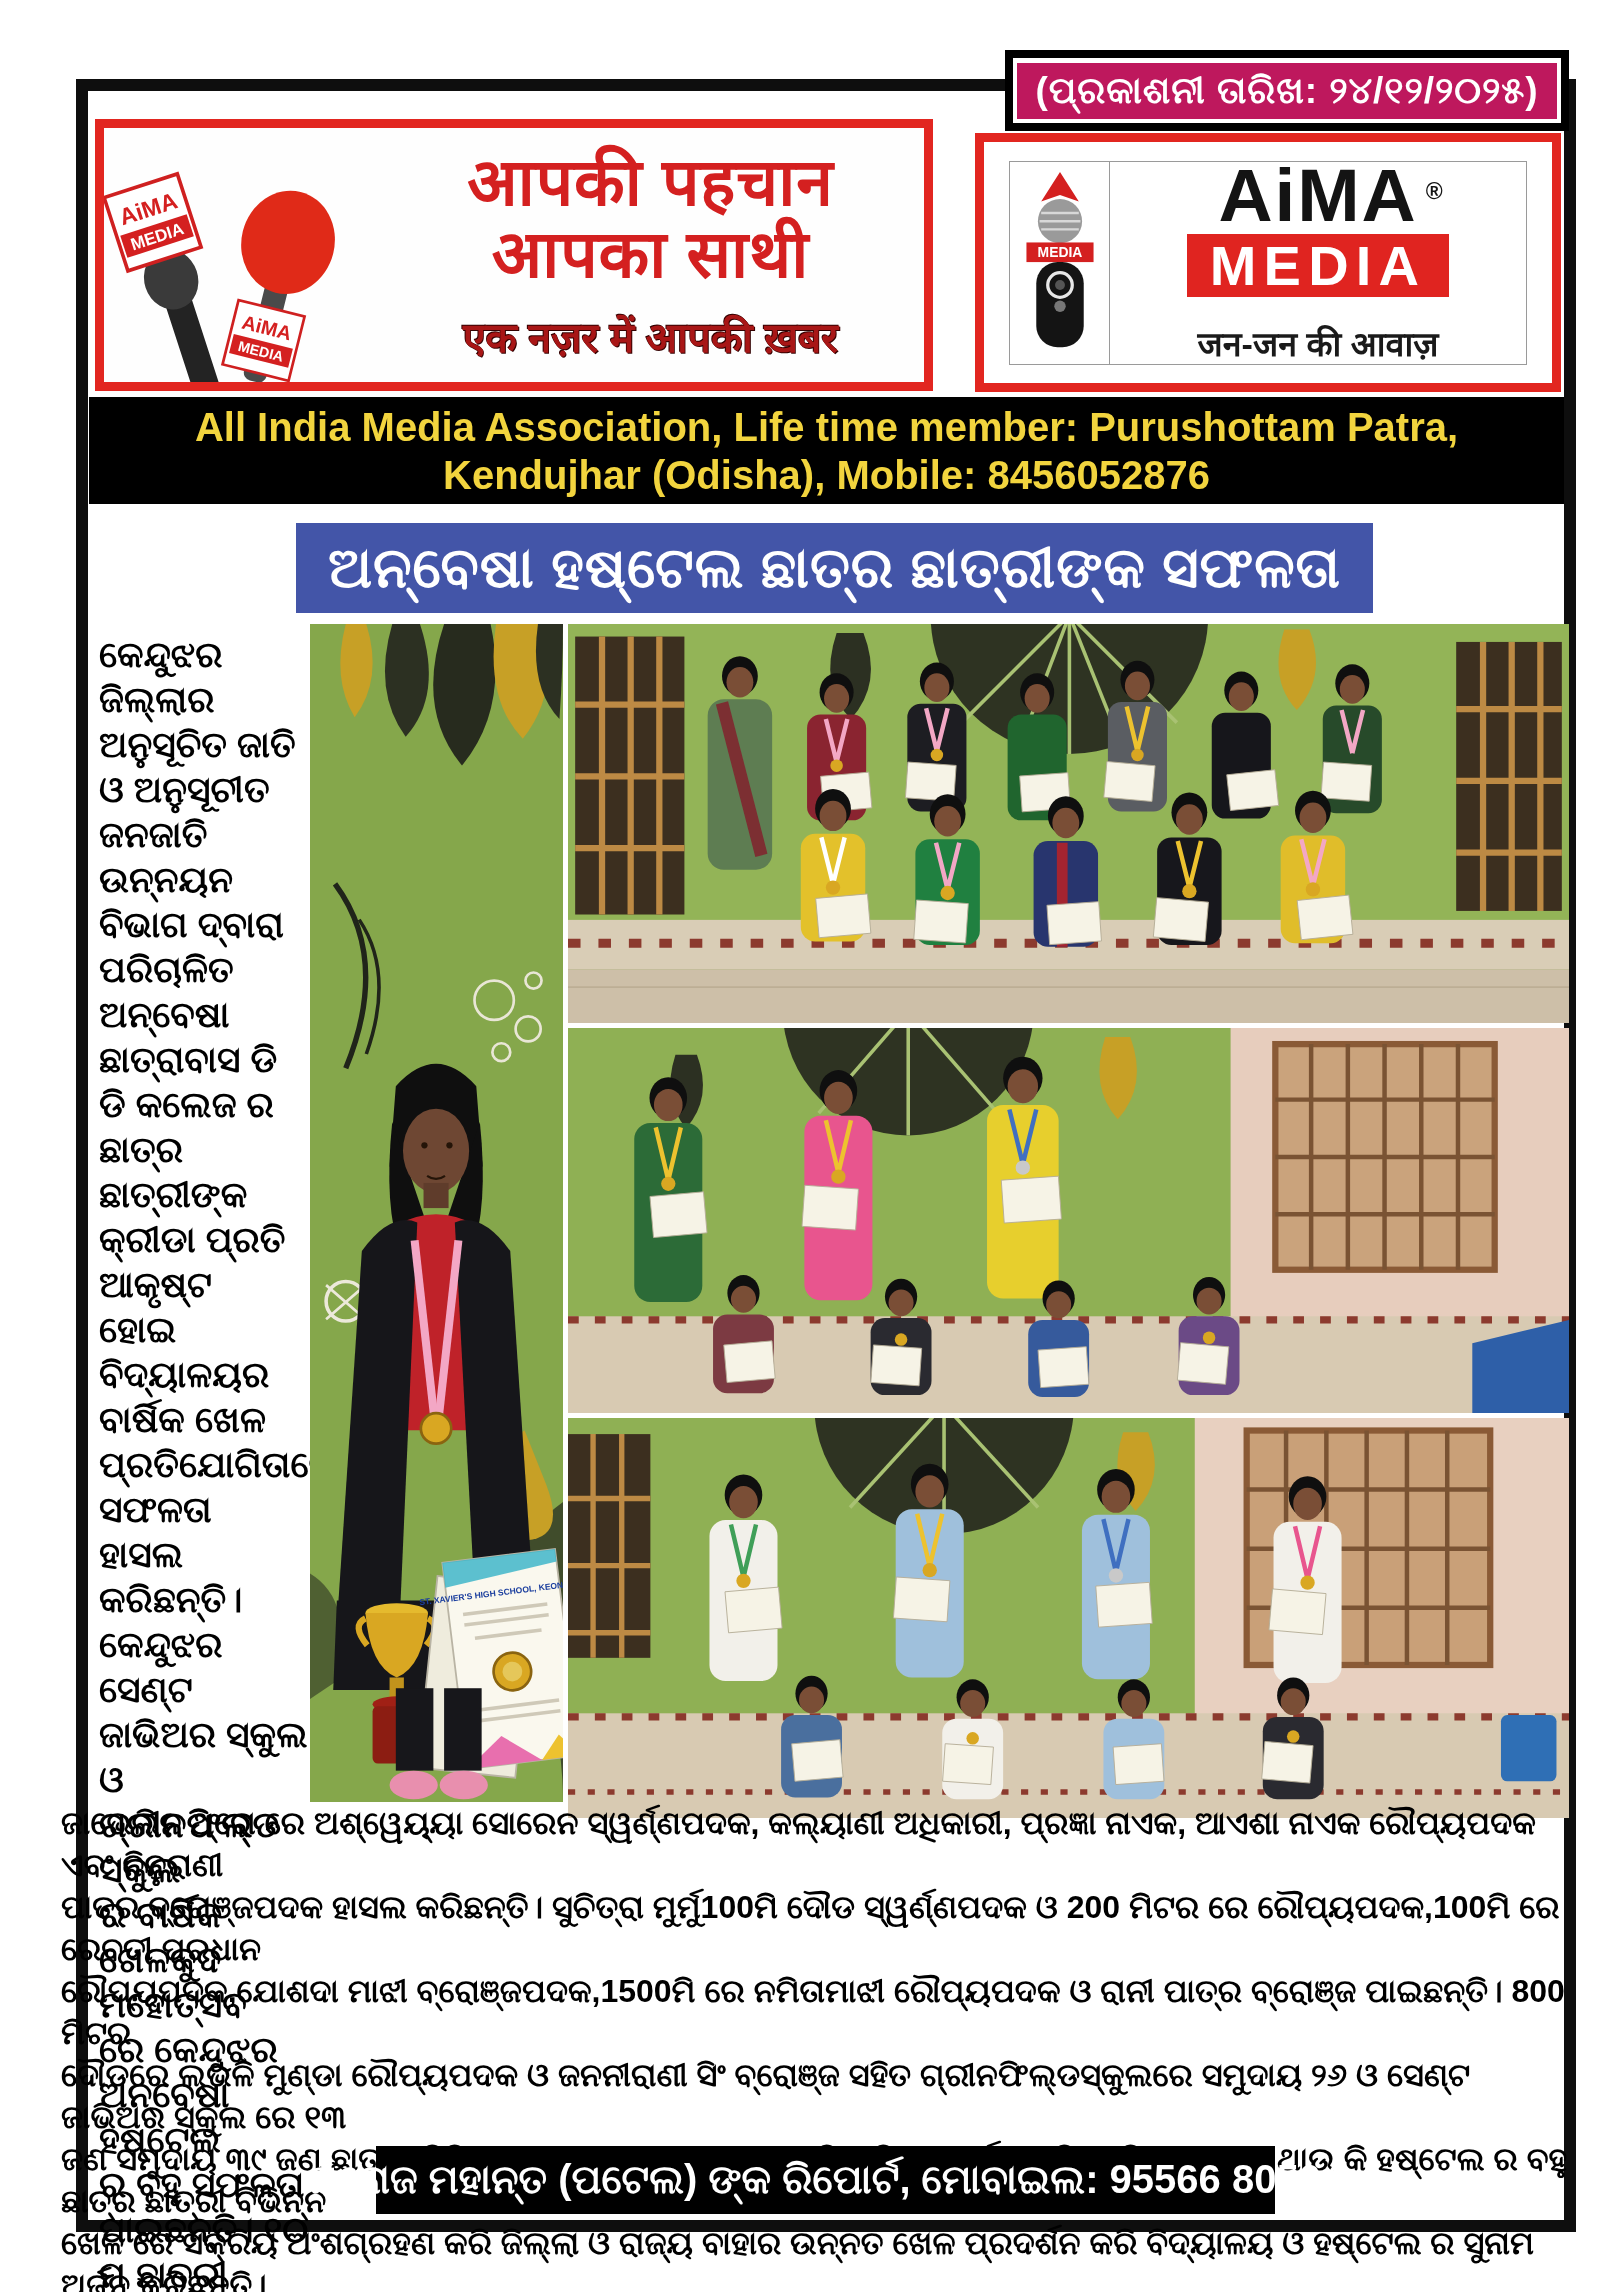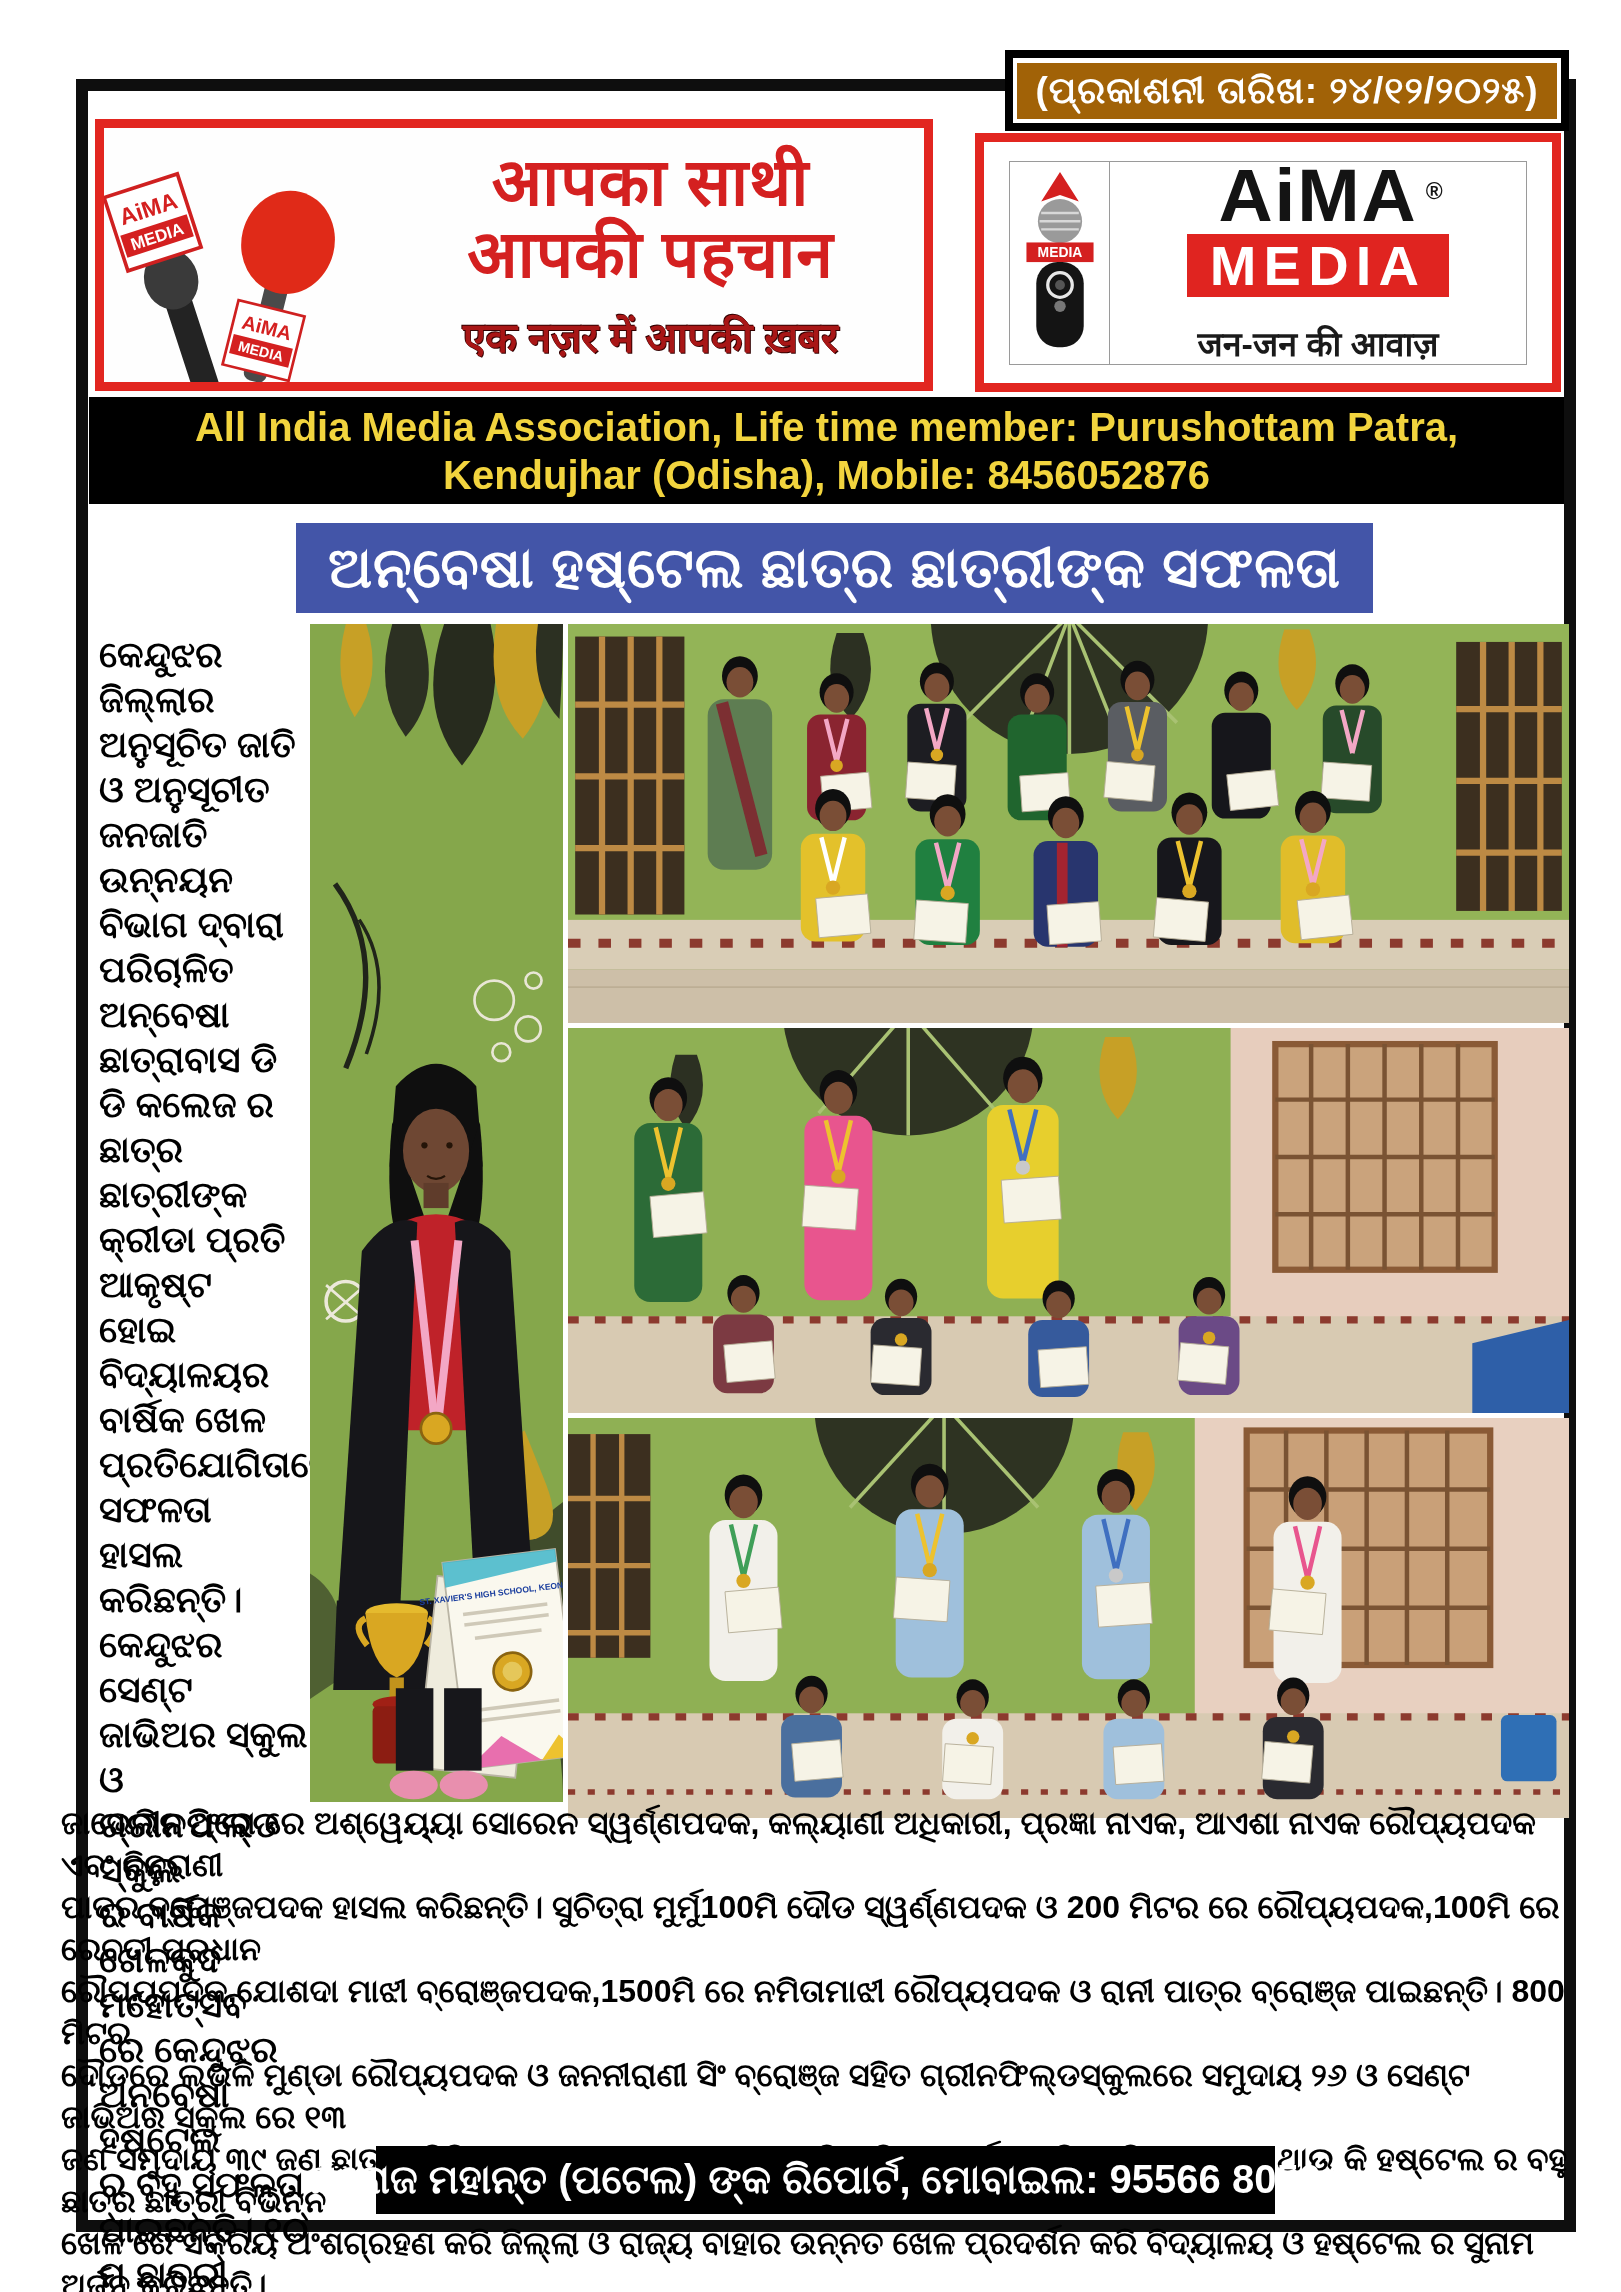--- a/index.html
+++ b/index.html
@@ -2,21 +2,21 @@
 <html style="font-size:14.3px"><head>
 <meta charset="utf-8">
 <style>
   html,body{margin:0;padding:0;}
   body{width:1621px;height:2293px;background:#ffffff;font-family:"Liberation Sans",sans-serif;position:relative;}
   .page{position:absolute;inset:0;background:#fff;overflow:hidden;}
   .frame{position:absolute;left:76px;top:79px;width:1500px;height:2153px;border:12.5px solid #0e0e0e;box-sizing:border-box;}
 
   
   .date-badge{position:absolute;top:50px;right:52px;border:8px solid #000;background:#fff;padding:4.5px;z-index:5;}
-  .date-badge .inner{background:#a16207;color:#fff;font-weight:bold;font-size:37px;padding:7.2px 18px;white-space:nowrap;letter-spacing:0.9px;}
+  .date-badge .inner{background:#be185d;color:#fff;font-weight:bold;font-size:37px;padding:7.2px 18px;white-space:nowrap;letter-spacing:0.9px;}
 
   
   .hdr-left{position:absolute;left:95px;top:119px;width:838px;height:272px;border:9px solid #e22620;box-sizing:border-box;background:#fefefe;display:flex;align-items:center;}
   .hdr-left .mics{width:282px;height:100%;position:relative;flex:none;}
   .hdr-left .slogan{flex:1;text-align:center;padding-right:9px;}
   .slogan-big{color:#d42020;font-weight:bold;font-size:66px;line-height:72px;letter-spacing:0.9px;}
   .slogan-small{color:#a81616;font-weight:bold;font-size:41px;margin-top:18px;text-shadow:0.9px 0.9px 0 #300,-0.9px -0.9px 0 #300;}
 
   .hdr-right{position:absolute;left:975px;top:133px;width:586px;height:259px;border:9px solid #e22620;box-sizing:border-box;background:#fff;display:flex;align-items:center;justify-content:center;}
   .logo-card{width:516px;height:202px;border:1.8px solid #9a9a9a;display:flex;}
@@ -80,22 +80,22 @@
           <g transform="translate(-38,86)">
             <rect width="76" height="74" fill="#fff" stroke="#cf2020" stroke-width="3"></rect>
             <text x="38" y="30" text-anchor="middle" font-size="22" font-weight="bold" fill="#d42020">AiMA</text>
             <rect x="4" y="38" width="68" height="22" fill="#d42020"></rect>
             <text x="38" y="55" text-anchor="middle" font-size="16" font-weight="bold" fill="#fff">MEDIA</text>
           </g>
         </g>
       </svg>
     </div>
     <div class="slogan">
+      <div class="slogan-big">आपकी पहचान</div>
       <div class="slogan-big">आपका साथी</div>
-      <div class="slogan-big">आपकी पहचान</div>
       <div class="slogan-small">एक नज़र में आपकी ख़बर</div>
     </div>
   </div>
 
   <div class="hdr-right">
     <div class="logo-card">
       <div class="logo-mic-cell">
         <svg viewBox="0 0 110 225" width="90" height="193">
           <path d="M55,2 L78,38 L55,30 L32,38 Z" fill="#d42020"></path>
           <circle cx="55" cy="62" r="27" fill="#9a9a9a"></circle>

